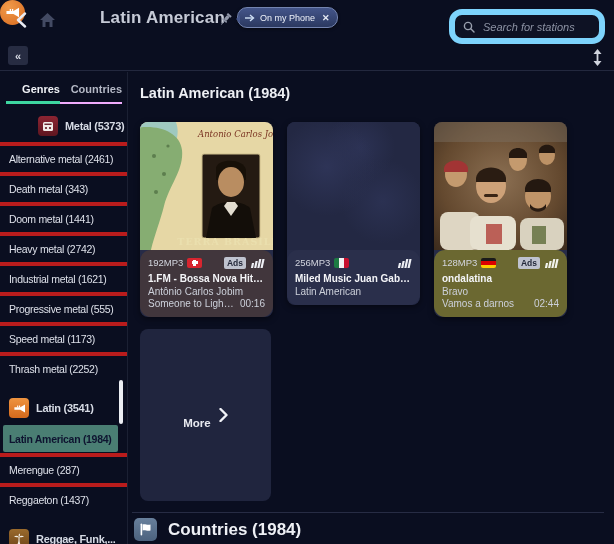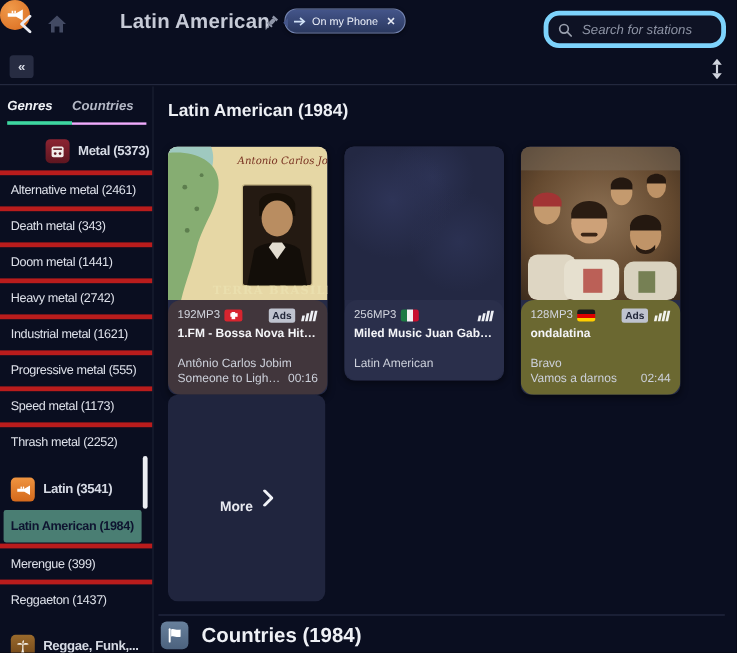--- a/index.html
+++ b/index.html
@@ -12,35 +12,35 @@
   #genre-circle{left:68px;top:6px;width:25px;height:25px;border-radius:50%;
       background:radial-gradient(circle at 35% 30%,#f09a4a,#d96a1e);display:flex;align-items:center;justify-content:center;}
   #page-title{position:absolute;left:100px;top:8px;font-size:17px;font-weight:bold;color:#c6cad6;letter-spacing:.2px;}
   #pin{left:216px;top:10px;width:18px;height:18px;}
   #phone-tag{position:absolute;left:237px;top:7px;height:19px;display:flex;align-items:center;gap:5px;
       padding:0 7px 0 6px;border-radius:10px;border:1px solid #7484b0;
       background:linear-gradient(#44558a,#2b3960);box-shadow:0 1px 3px rgba(0,0,0,.5);font-size:9px;}
   #phone-tag::before{content:"";position:absolute;left:-6px;top:7px;border:4px solid transparent;border-right-color:#44558a;}
   #phone-tag .lbl{color:#eef2fa;}
   #phone-tag .x{color:#e6eaf4;font-weight:bold;font-size:9px;margin-left:2px;cursor:pointer;}
-  #search{position:absolute;right:9px;top:9px;width:128px;height:23px;border:4px solid #7dd3fc;border-radius:13px;
+  #search{position:absolute;right:9px;top:9px;width:128px;height:23px;border:6px solid #7dd3fc;border-radius:13px;
       display:flex;align-items:center;padding:0 8px;gap:6px;background:rgba(255,255,255,0.02);}
   #search input{flex:1;min-width:0;background:transparent;border:none;outline:none;color:#cfd3de;
       font-style:italic;font-size:11px;font-family:"Liberation Sans",sans-serif;}
   #search input::placeholder{color:#8d93a4;}
   
   #collapse{left:8px;top:46px;width:20px;height:19px;background:#272c42;border-radius:3px;
       color:#d8dbe5;font-size:11px;font-weight:bold;}
   #updown{left:589px;top:47px;width:16px;height:20px;}
   #topdivider{position:absolute;left:0;right:0;top:70px;height:1px;background:#23283e;}
   
   #sidebar{position:absolute;left:0;top:72px;width:127px;bottom:0;}
   #vdivider{position:absolute;left:127px;top:72px;bottom:0;width:1px;background:#1b2033;}
   .tabs{display:flex;padding:6px 4px 0 6px;}
-  .tab{font-size:11px;font-weight:bold;text-align:left;padding:5px 0 6px;cursor:pointer;font-style:italic;}
+  .tab{font-size:11px;font-weight:bold;text-align:right;padding:5px 0 6px;cursor:pointer;}
   .tab.active{color:#f0f2f6;border-bottom:3px solid #3ed6a0;width:54px;}
   .tab.inactive{color:#b4b8c5;border-bottom:2px solid #f0abfc;width:62px;}
   #list{margin-top:6px;}
   .row{display:flex;align-items:center;padding-left:9px;height:26px;font-size:10.5px;
       letter-spacing:-.3px;color:#dde0e9;border-top:4px solid #b91c1c;cursor:pointer;}
   .row:first-child{border-top:none;padding-left:38px;}
   .row.group{height:32px;font-weight:bold;font-size:11px;color:#d6dae4;gap:7px;}
   .row.gap{margin-top:10px;border-top:none;}
   .row.selected{background:#4a7e73;color:#0e1430;font-weight:bold;border-top:none;
       margin:1px 9px 1px 3px;padding-left:6px;height:27px;border-radius:2px;}
@@ -66,21 +66,21 @@
   .bitrate{font-size:9.5px;color:#d2d5de;}
   .flag{width:15px;height:10px;border-radius:2px;flex:none;position:relative;overflow:hidden;}
   .flag.ch{background:#d8252f;}
   .flag.ch::before{content:"";position:absolute;left:6px;top:2px;width:3px;height:6px;background:#fff;}
   .flag.ch::after{content:"";position:absolute;left:4.5px;top:3.5px;width:6px;height:3px;background:#fff;}
   .flag.mx{background:linear-gradient(90deg,#1c7a43 0 33%,#f2f2f2 33% 66%,#c8102e 66%);}
   .flag.de{background:linear-gradient(#1a1a1a 0 33%,#dd0000 33% 66%,#ffce00 66%);}
   .spacer{flex:1;}
   .ads{font-size:8.5px;font-weight:bold;background:#bfc3cf;color:#23283a;padding:1px 3px;border-radius:2px;}
   .stitle{margin-top:4px;font-size:10px;font-weight:bold;color:#f4f5f8;white-space:nowrap;overflow:hidden;text-overflow:ellipsis;}
-  .sline{margin-top:14px;font-size:10px;color:#ccd0da;white-space:nowrap;overflow:hidden;text-overflow:ellipsis;}
+  .sline{margin-top:2px;font-size:10px;color:#ccd0da;white-space:nowrap;overflow:hidden;text-overflow:ellipsis;}
   .ssong{margin-top:1px;font-size:10px;color:#ccd0da;display:flex;justify-content:space-between;gap:4px;}
   .ssong .sn{white-space:nowrap;overflow:hidden;text-overflow:ellipsis;}
   #more-card{position:absolute;left:12px;top:257px;width:131px;height:172px;background:#20253e;border-radius:8px;
       display:flex;align-items:center;justify-content:center;gap:8px;cursor:pointer;}
   #more-card .ml{font-size:11.5px;font-weight:bold;color:#e8eaf0;margin-top:16px;}
   #bdivider{position:absolute;left:4px;right:10px;top:440px;height:1px;background:#272c44;}
   #countries-header{position:absolute;left:6px;top:446px;display:flex;align-items:center;gap:11px;}
   #countries-icon{width:23px;height:23px;border-radius:5px;background:linear-gradient(#68809c,#4c627e);
       display:flex;align-items:center;justify-content:center;}
   #countries-label{font-size:17px;font-weight:bold;color:#eef0f5;}
@@ -192,21 +192,21 @@
               <rect x="5" y="3.2" width="1.4" height="2.4" fill="#fff"></rect>
               <rect x="7.4" y="3.2" width="1.4" height="2.4" fill="#fff"></rect>
             </svg>
         </span>
         <span>Latin (3541)</span>
       </div>
       <div class="row selected">
           <span>Latin American (1984)</span>
         </div>
       <div class="row">
-          <span>Merengue (399)</span>
+          <span>Merengue (287)</span>
         </div>
       <div class="row">
           <span>Reggaeton (1437)</span>
         </div>
       <div class="row group gap">
         <span class="gicon reggae">
           <svg width="12" height="12" viewBox="0 0 12 12">
               <path d="M5.4 4 C5.8 7 5.4 9 4.6 11 H7.2 C6.6 9 6.4 7 6.6 4 Z" fill="#f4efe6"></path>
               <path d="M6 4 C4 2.4 2.4 2.6 1 3.8 C2.8 4.4 4.4 4.4 6 4 Z" fill="#f4efe6"></path>
               <path d="M6 4 C8 2.4 9.6 2.6 11 3.8 C9.2 4.4 7.6 4.4 6 4 Z" fill="#f4efe6"></path>

